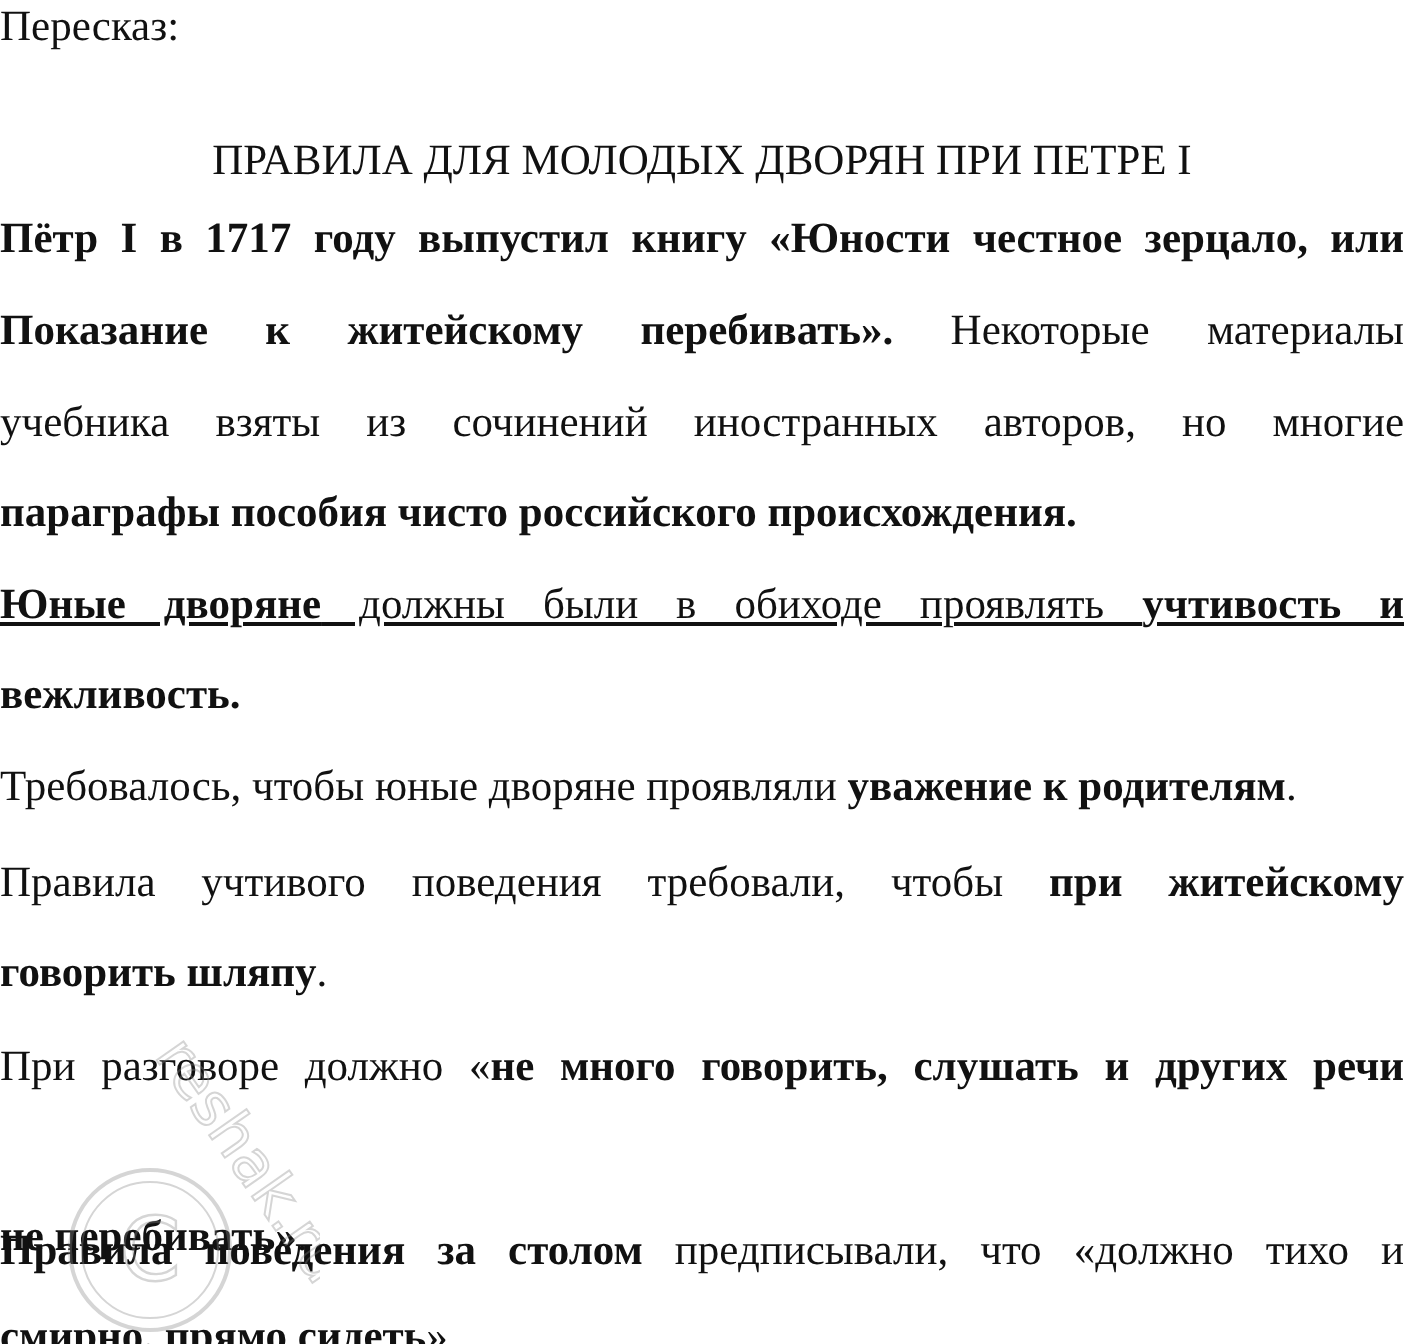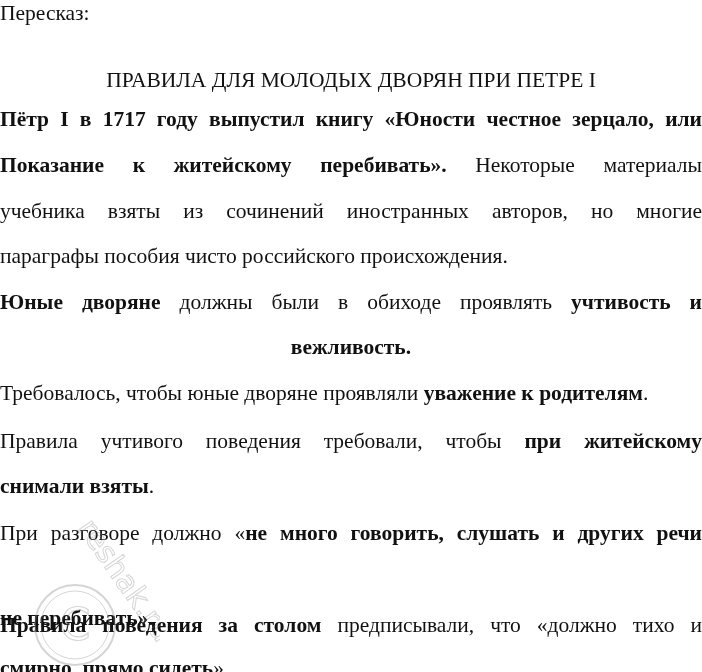--- a/index.html
+++ b/index.html
@@ -25,26 +25,26 @@
 <body>
 
 <div class="page">
   <div class="line" style="top:0px;">Пересказ:</div>
   <div class="line center" style="top:67px;">ПРАВИЛА ДЛЯ МОЛОДЫХ ДВОРЯН ПРИ ПЕТРЕ I</div>
 
   <div id="body-lines">
       <div class="line just" style="top: 106px;"><b>Пётр I в 1717 году выпустил книгу «Юности честное зерцало, или</b></div>
       <div class="line just" style="top: 152px;"><b>Показание к житейскому перебивать».</b><span>  Некоторые материалы</span></div>
       <div class="line just" style="top: 198px;"><span>учебника взяты из сочинений иностранных авторов, но многие</span></div>
-      <div class="line" style="top: 243px;"><span>параграфы пособия чисто российского происхождения.</span></div>
-      <div class="line just" style="top: 289px;"><b>Юные дворяне</b><span> должны были в обиходе проявлять </span><b>учтивость и</b></div>
-      <div class="line" style="top: 334px; text-align: center;"><b>вежливость.</b></div>
+      <div class="line" style="top: 243px; font-weight: bold;"><span>параграфы пособия чисто российского происхождения.</span></div>
+      <div class="line just" style="top: 289px; text-decoration: underline;"><b>Юные дворяне</b><span> должны были в обиходе проявлять </span><b>учтивость и</b></div>
+      <div class="line" style="top: 334px;"><b>вежливость.</b></div>
       <div class="line" style="top: 380px;"><span>Требовалось, чтобы юные дворяне проявляли </span><b>уважение к родителям</b><span>.</span></div>
       <div class="line just" style="top: 428px;"><span>Правила учтивого поведения требовали, чтобы </span><b>при житейскому</b></div>
-      <div class="line" style="top: 473px;"><b>снимали взяты</b><span>.</span></div>
+      <div class="line" style="top: 473px;"><b>говорить шляпу</b><span>.</span></div>
       <div class="line just" style="top: 520px;"><span>При разговоре должно «</span><b>не много говорить, слушать и других речи</b></div>
       <div class="line" style="top: 565px; margin-top: 40px;"><b>не перебивать»</b><span>.</span></div>
       <div class="line just" style="top: 612px; font-family: Liberation Serif, serif;"><b>Правила поведения за столом</b><span> предписывали, что «должно тихо и</span></div>
       <div class="line" style="top: 655px;"><b>смирно, прямо сидеть</b><span>».</span></div>
     </div>
 
   <svg class="wm" viewBox="0 0 140 170">
     <circle cx="55" cy="125" r="40" fill="none" stroke="#888" stroke-width="2"></circle>
     <circle cx="55" cy="125" r="34" fill="none" stroke="#888" stroke-width="1"></circle>
     <text x="55" y="140" text-anchor="middle" font-size="44" fill="none" stroke="#888" stroke-width="1.2" font-family="DejaVu Sans, sans-serif">C</text>

